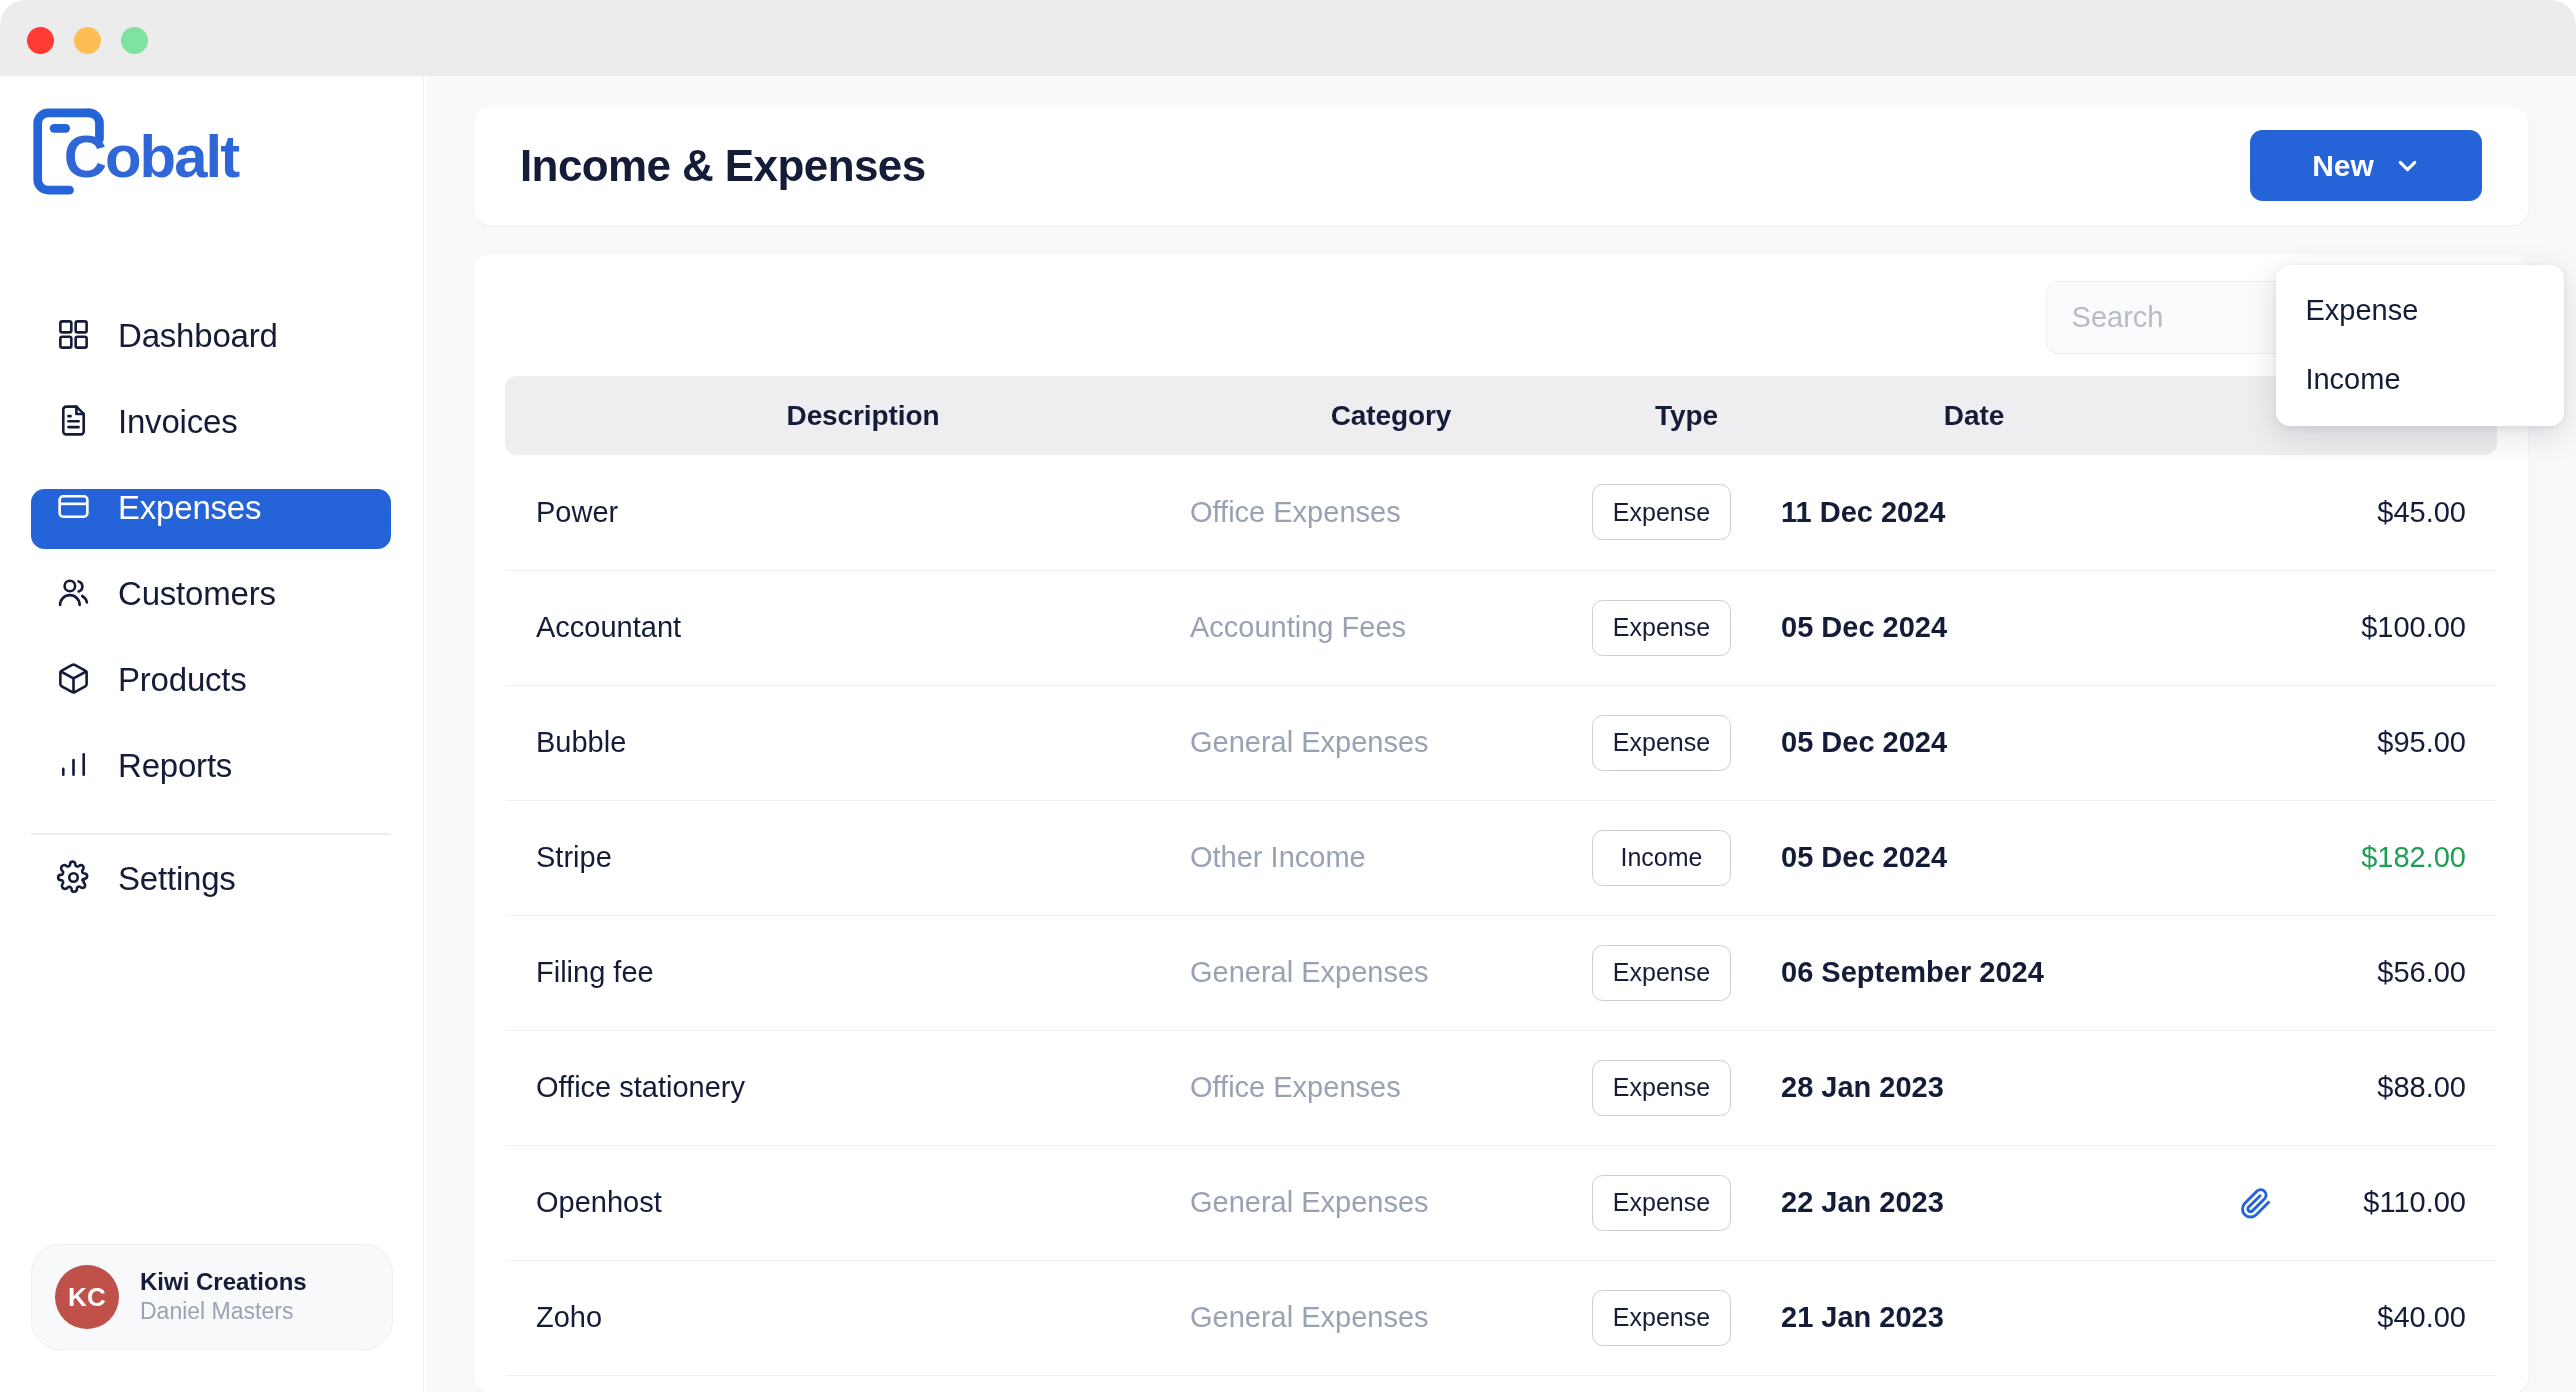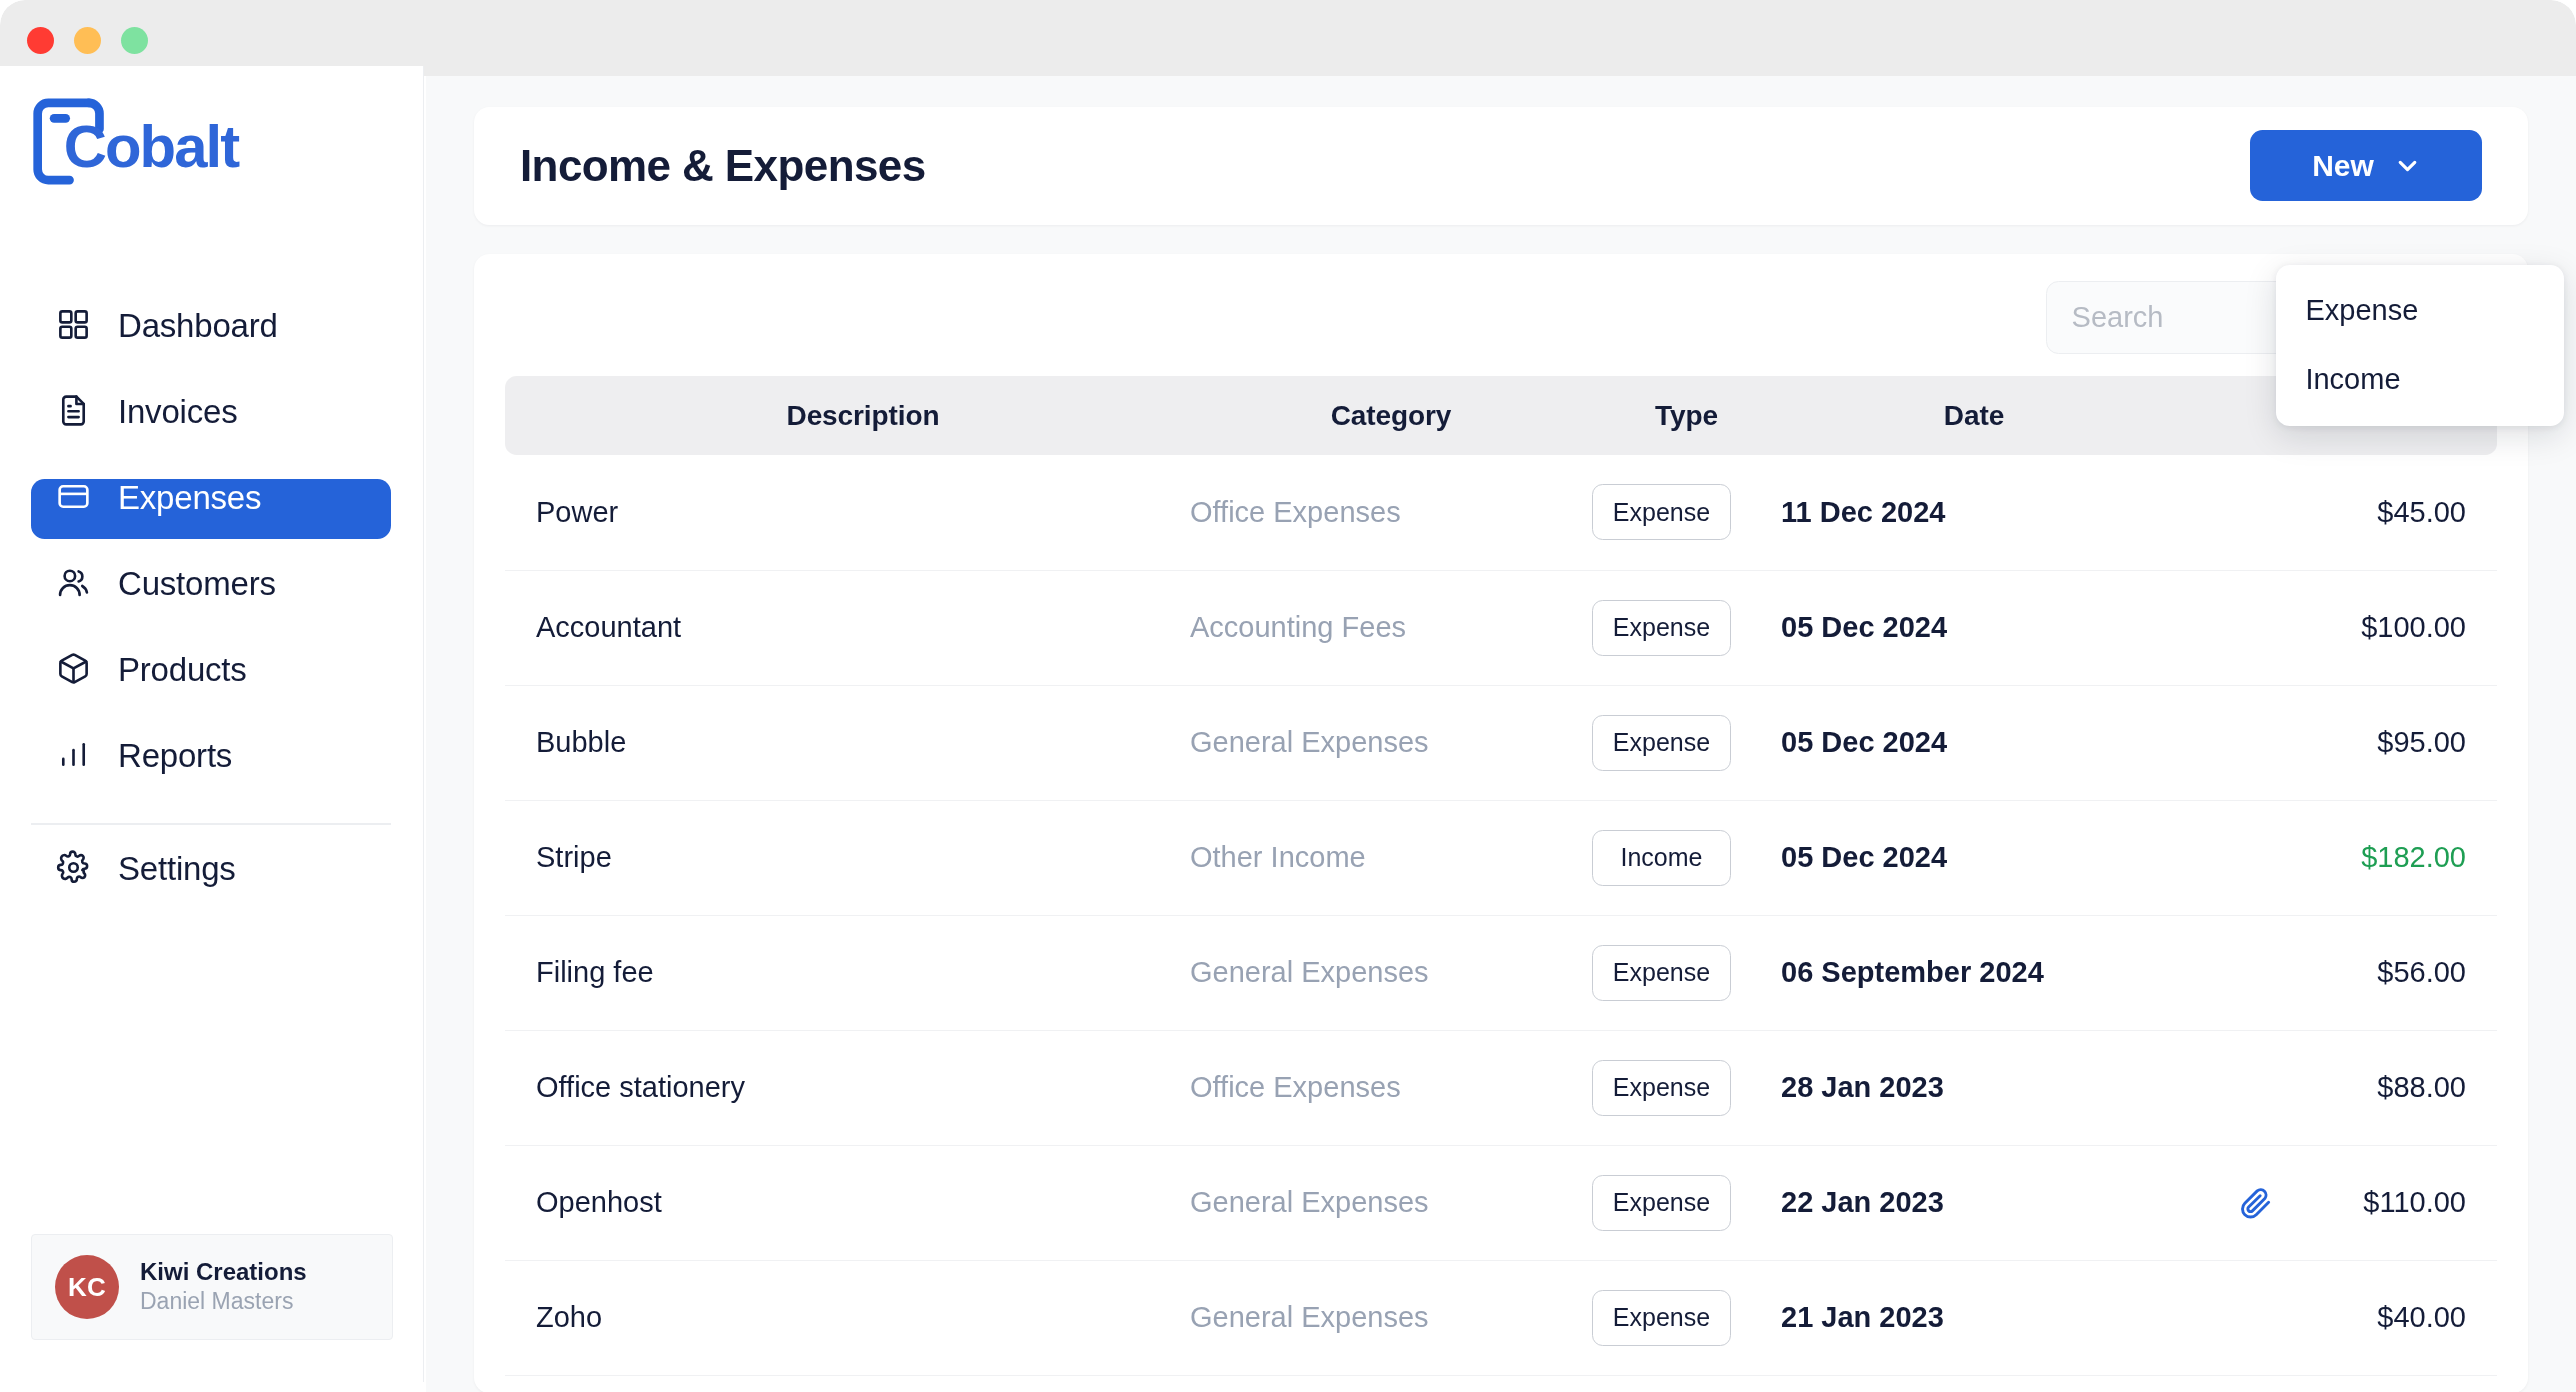--- a/index.html
+++ b/index.html
@@ -36,21 +36,21 @@
     gap: 20px;
   }
   .light { width: 27px; height: 27px; border-radius: 50%; }
   .light.red    { background: #ff3b33; }
   .light.yellow { background: #ffbe55; }
   .light.green  { background: #7ee2a0; }
 
   
   .sidebar {
     position: absolute;
-    top: 66px; left: 0;
+    top: 76px; left: 0;
     width: 424px;
     height: 1316px;
     background: #ffffff;
     border-right: 1.9px solid #eceef1;
   }
   .logo {
     position: absolute;
     top: 31px; left: 29px;
     width: 222px; height: 89px;
   }
@@ -81,21 +81,21 @@
     margin: 13.5px 33px 25px 31px;
   }
 
   .user-card {
     position: absolute;
     left: 31px; bottom: 42px;
     width: 362px;
     height: 106px;
     background: #f8f9fa;
     border: 1.9px solid #eceef1;
-    border-radius: 4px;
+    border-radius: 29px;
     display: flex;
     align-items: center;
     gap: 21px;
     padding-left: 23px;
   }
   .avatar {
     width: 64px; height: 64px;
     border-radius: 50%;
     background: #c0504a;
     color: #fff;

